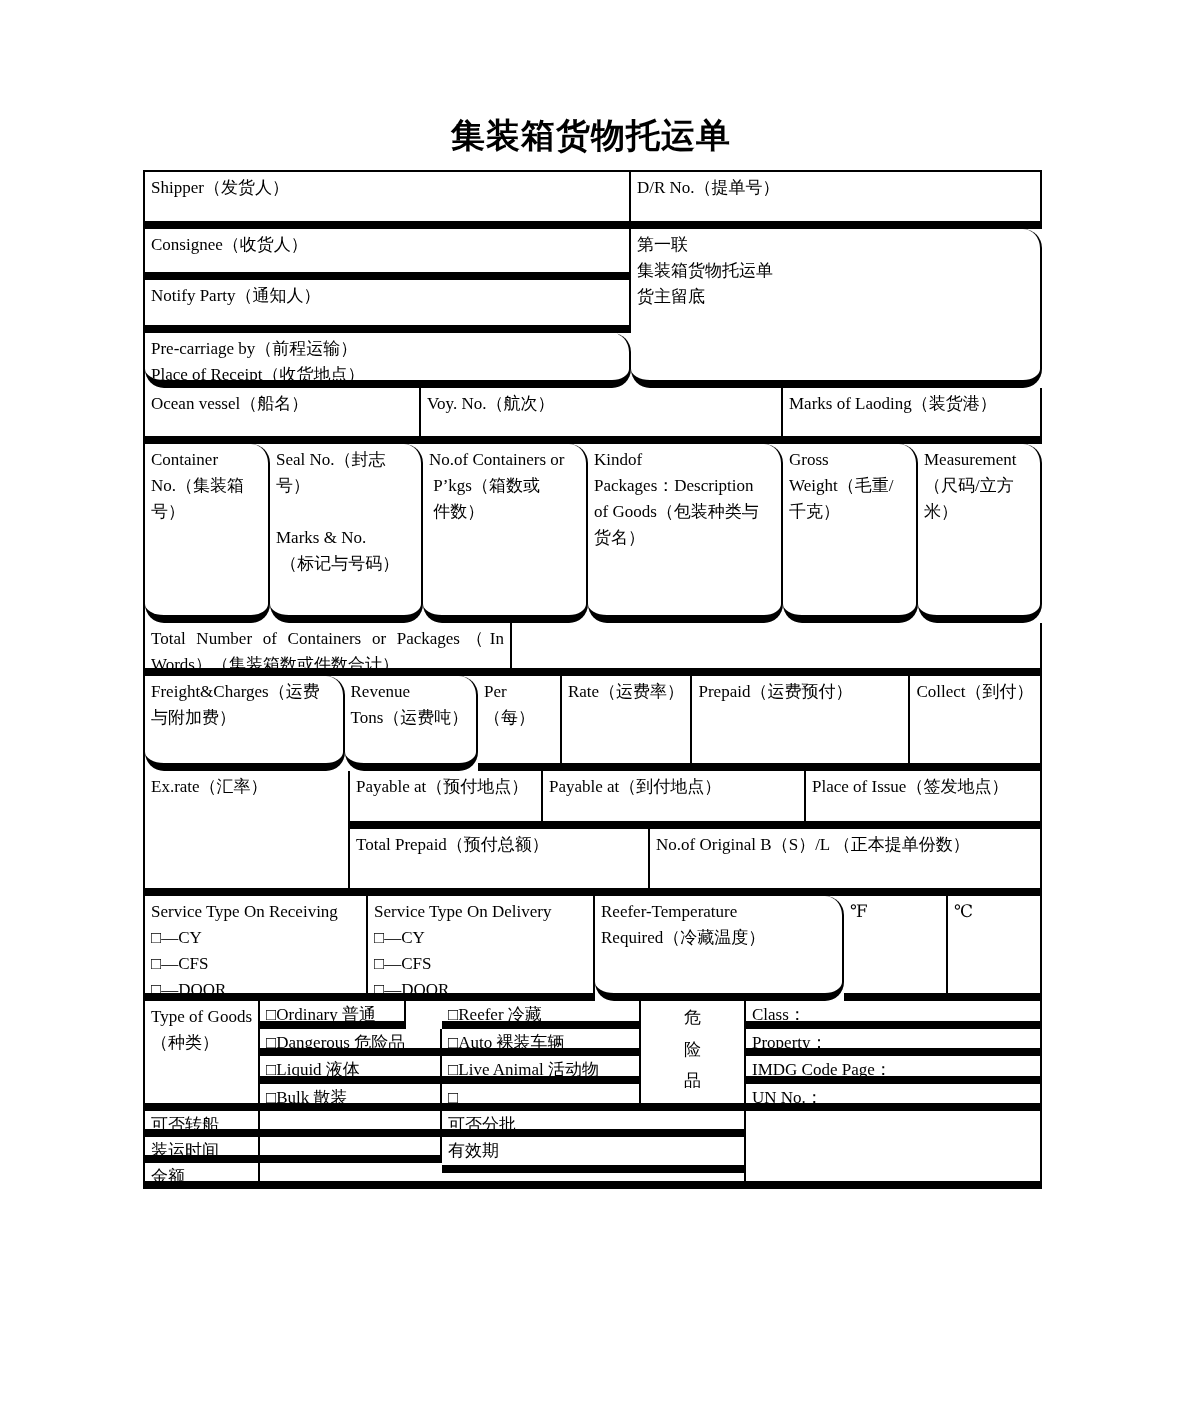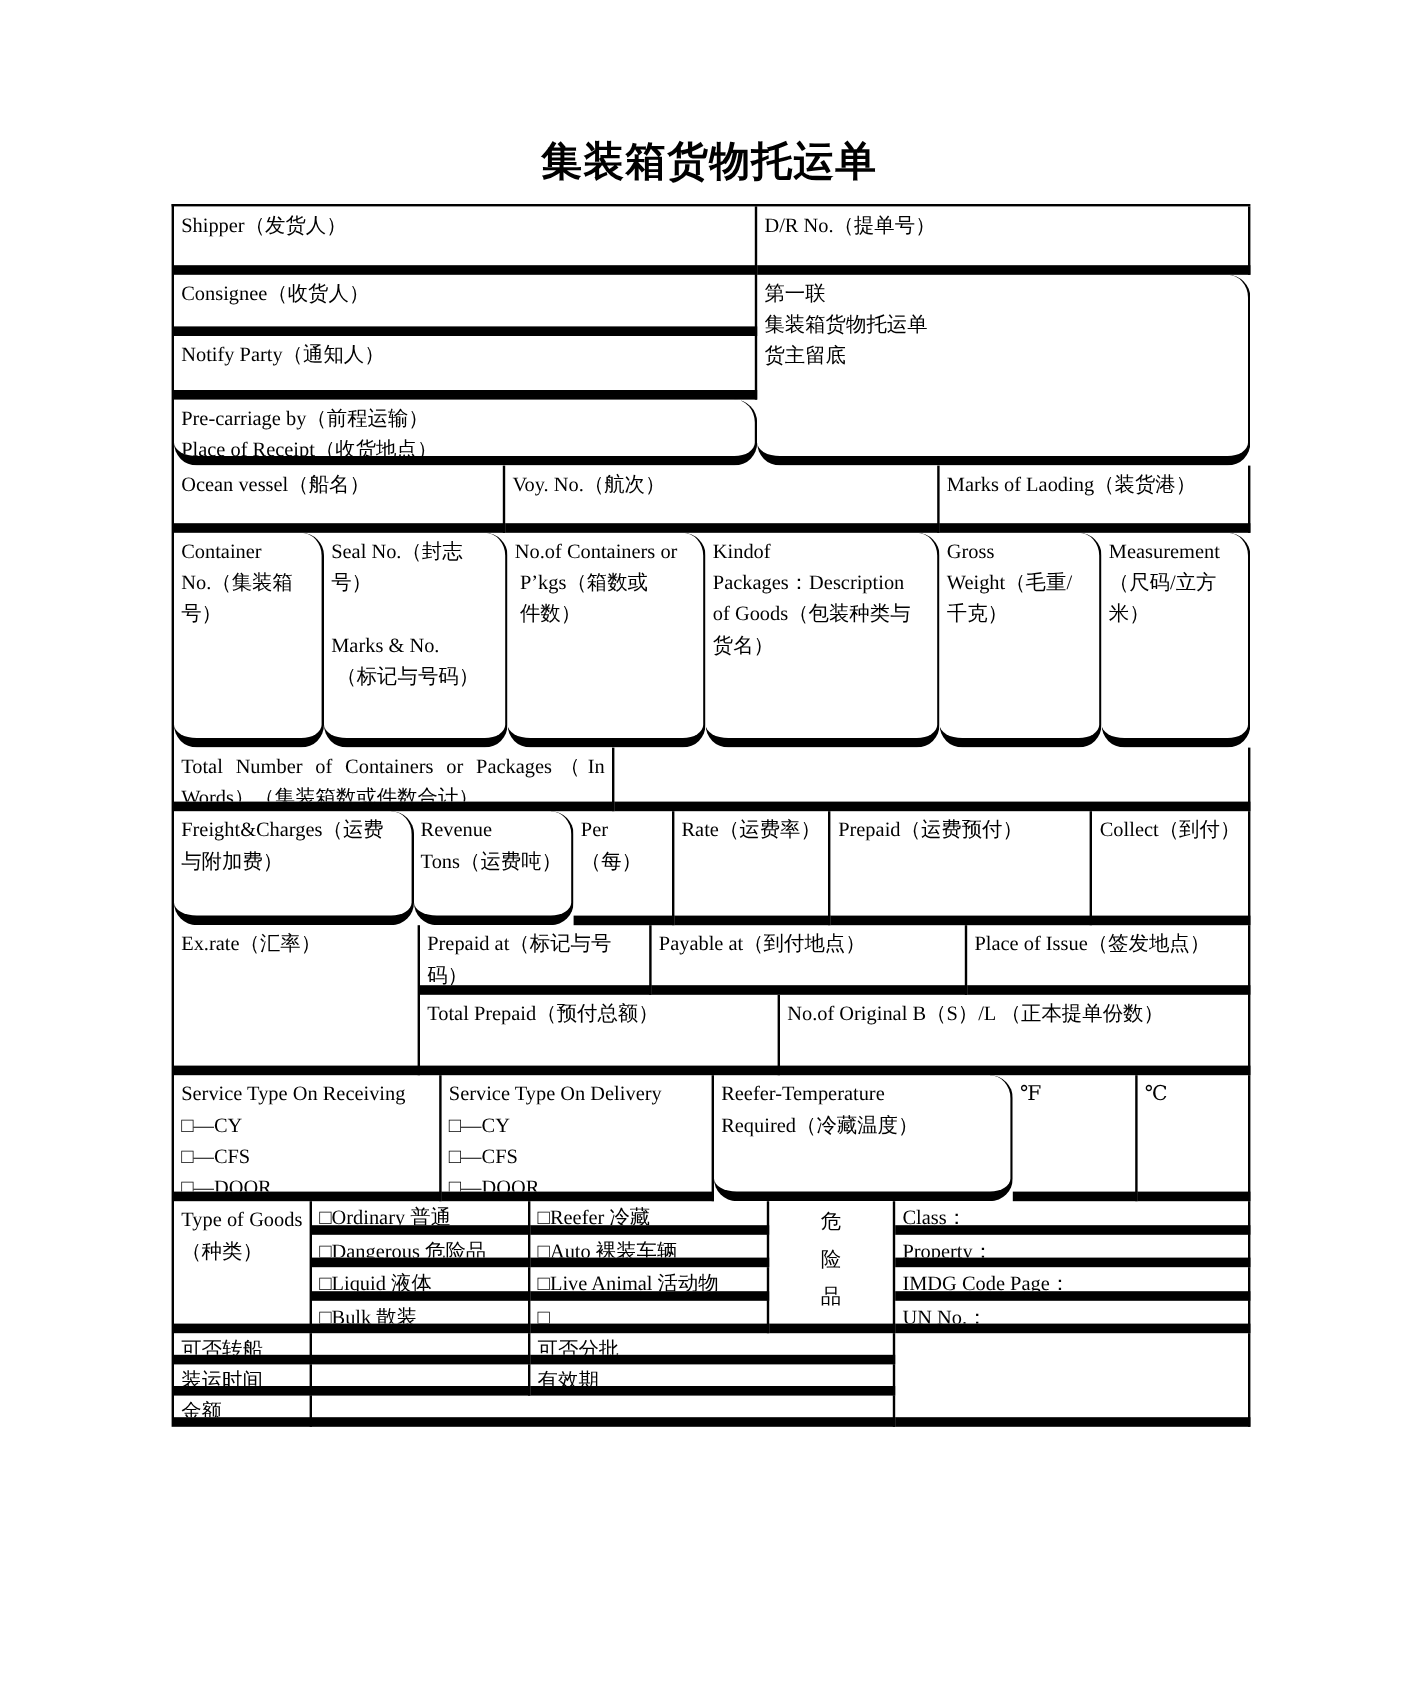--- a/index.html
+++ b/index.html
@@ -91,21 +91,21 @@
       <div class="cell" style="width:86px">Per（每）</div>
       <div class="cell" style="width:134px">Rate（运费率）</div>
       <div class="cell" style="width:224px">Prepaid（运费预付）</div>
       <div class="cell" style="width:135px">Collect（到付）</div>
     </div>
 
     <div class="band" style="height:125px">
       <div class="cell" style="width:205px;height:125px">Ex.rate（汇率）</div>
       <div class="col" style="width:692px">
         <div class="rowband" style="height:58px">
-          <div class="cell" style="width:193px;height:58px">Prepaid at（标记与号码）</div>
+          <div class="cell" style="width:193px;height:58px">Payable at（预付地点）</div>
           <div class="cell" style="width:263px;height:58px">Payable at（到付地点）</div>
           <div class="cell" style="width:236px;height:58px">Place of Issue（签发地点）</div>
         </div>
         <div class="rowband" style="height:67px">
           <div class="cell" style="width:300px;height:67px">Total Prepaid（预付总额）</div>
           <div class="cell" style="width:392px;height:67px">No.of Original B（S）/L （正本提单份数）</div>
         </div>
       </div>
     </div>
 
@@ -124,21 +124,21 @@
       </div>
       <div class="cell pre" style="width:249px">Reefer-Temperature
 Required（冷藏温度）</div>
       <div class="cell" style="width:104px">℉</div>
       <div class="cell" style="width:94px">℃</div>
     </div>
 
     <div class="band" style="height:110px">
       <div class="cell just" style="width:115px;height:110px">Type of Goods（种类）</div>
       <div class="stack4" style="width:182px;height:110px">
-        <div class="cell" style="width:182px">□Ordinary 普通</div>
+        <div class="cell" style="width:146px">□Ordinary 普通</div>
         <div class="cell" style="width:182px">□Dangerous 危险品</div>
         <div class="cell" style="width:182px">□Liquid 液体</div>
         <div class="cell" style="width:182px">□Bulk 散装</div>
       </div>
       <div class="stack4" style="width:199px;height:110px">
         <div class="cell" style="width:199px">□Reefer 冷藏</div>
         <div class="cell" style="width:199px">□Auto 裸装车辆</div>
         <div class="cell" style="width:199px">□Live Animal 活动物</div>
         <div class="cell" style="width:199px">□________________</div>
       </div>
@@ -159,21 +159,21 @@
     <div class="band" style="height:78px">
       <div class="col" style="width:601px">
         <div class="rowband" style="height:26px">
           <div class="cell" style="width:115px;height:26px;line-height:21px">可否转船</div>
           <div class="cell" style="width:182px;height:26px"></div>
           <div class="cell" style="width:304px;height:26px;line-height:21px">可否分批</div>
         </div>
         <div class="rowband" style="height:26px">
           <div class="cell" style="width:115px;height:26px;line-height:21px">装运时间</div>
           <div class="cell" style="width:182px;height:26px"></div>
-          <div class="cell" style="width:304px;height:26px;line-height:21px">有效期</div>
+          <div class="cell" style="width:304px;height:36px;line-height:21px">有效期</div>
         </div>
         <div class="rowband" style="height:26px">
           <div class="cell" style="width:115px;height:26px;line-height:21px">金额</div>
           <div class="cell" style="width:486px;height:26px"></div>
         </div>
       </div>
       <div class="cell" style="width:296px;height:78px"></div>
     </div>
 
   </div>

